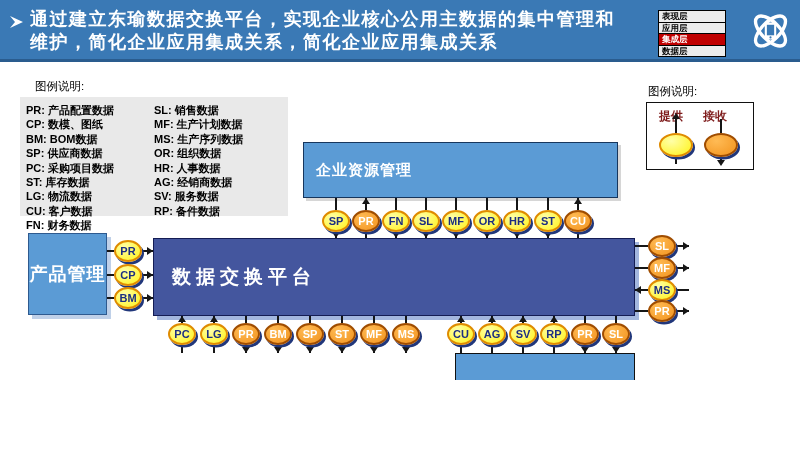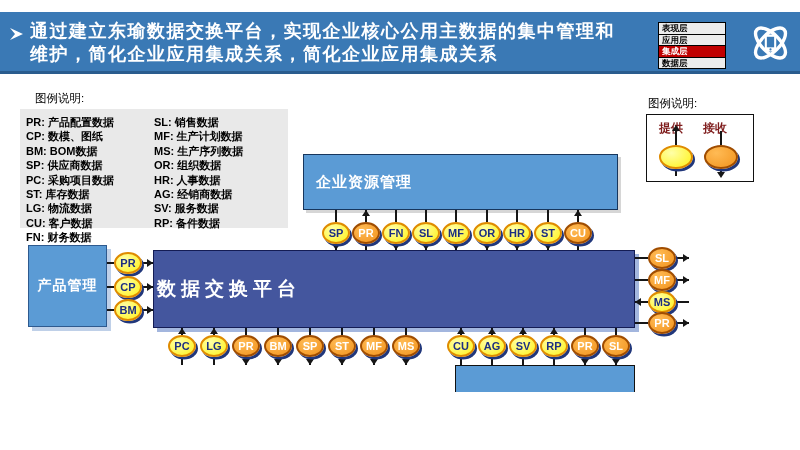--- a/index.html
+++ b/index.html
@@ -2,21 +2,21 @@
 <html style="--header-blue: #3a79b5; --header-border: #2a5c8e; --box-blue: #5b9bd5; --platform-blue: #44569e; --provide: #fff215; --receive: #f2931d; --highlight-red: #c00000; --panel-gray: #e9e9e9;"><head>
 <meta charset="utf-8">
 <style>
   :root{
     --header-blue:#3a79b5; --header-border:#2a5c8e; --box-blue:#5b9bd5;
     --platform-blue:#44569e; --provide:#fff215; --receive:#f2931d;
     --highlight-red:#c00000; --panel-gray:#e9e9e9; --ink:#161616;
   }
   html,body{margin:0;padding:0;background:#fff;}
   .slide{position:relative;width:800px;height:380px;background:#fff;overflow:hidden;
-         font-family:"Liberation Sans",sans-serif;margin-top:12px;}
+         font-family:"Liberation Sans",sans-serif;}
   
   .header{position:absolute;left:0;top:0;width:800px;height:59px;background:var(--header-blue);
           border-bottom:3px solid var(--header-border);box-sizing:content-box;}
   .bullet{position:absolute;left:8px;top:13px;width:18px;height:18px;}
   .title{position:absolute;left:30px;top:8px;color:#fff;font-weight:bold;font-size:18px;
          line-height:23px;letter-spacing:1.5px;white-space:nowrap;}
   .layers{position:absolute;left:658px;top:11px;width:68px;}
   .layer-row{border:1px solid #000;margin-top:-1px;background:#ececec;color:#000;
              font-size:8.5px;font-weight:bold;line-height:10.5px;padding:0 0 0 3px;}
   .layer-row.hl{background:var(--highlight-red);color:#fff;}
@@ -32,31 +32,31 @@
   .legend-entry{font-size:11px;line-height:14.4px;color:#000;white-space:nowrap;font-weight:bold;}
   .flow-box{position:absolute;left:646px;top:102px;width:106px;height:66px;
             border:1.5px solid #111;background:#fff;}
   .flab{position:absolute;top:5px;font-size:12px;font-weight:bold;color:#7f1d1d;}
   
   .bluebox{position:absolute;background:var(--box-blue);color:#fff;font-weight:bold;
            display:flex;align-items:center;box-sizing:border-box;}
   .erp{left:303px;top:142px;width:315px;height:56px;border:1px solid #17365d;
        box-shadow:3px 3px 0 #d6d6d6;font-size:15px;letter-spacing:1px;padding-left:12px;}
   .product{left:28px;top:233px;width:79px;height:82px;border:1px solid #2e5a8f;
-       box-shadow:4px 4px 0 #bfd0e8;font-size:14px;letter-spacing:1px;justify-content:center;}
+       box-shadow:4px 4px 0 #bfd0e8;font-size:18px;letter-spacing:1px;justify-content:center;}
   .production{left:689px;top:228px;width:88px;height:90px;border:1.5px solid #111;
        font-size:14px;letter-spacing:1px;justify-content:center;text-align:center;padding:0 5px;}
   .supply{left:165px;top:353px;width:340px;height:69px;border:1.5px solid #111;
        font-size:14px;letter-spacing:1px;padding-left:10px;}
   .marketing{left:455px;top:353px;width:180px;height:69px;border:1.5px solid #111;
        font-size:14px;letter-spacing:1px;padding-left:14px;}
   .platform{position:absolute;left:153px;top:238px;width:482px;height:78px;
        background:var(--platform-blue);border:1px solid #141c54;box-shadow:4px 4px 0 #a3b6de;
        color:#fff;font-weight:bold;font-size:19px;letter-spacing:5px;display:flex;
-       align-items:center;padding-left:3px;box-sizing:border-box;}
+       align-items:center;padding-left:18px;box-sizing:border-box;}
   
   .oval{position:absolute;width:28px;height:22px;border-radius:50%;box-sizing:border-box;
         border:2px solid;display:flex;align-items:center;justify-content:center;
         font-size:11px;font-weight:bold;z-index:3;box-shadow:2px 2.5px 0 #21377b;}
   .oval.provide{background:radial-gradient(ellipse at 35% 30%,#ffffa8,var(--provide));
         border-color:#df8b00;color:#1c2e80;}
   .oval.receive{background:radial-gradient(ellipse at 35% 30%,#ffbb55,var(--receive));
         border-color:#a04d00;color:#fff;}
   .oval.big{width:34px;height:24px;}
   .vline{position:absolute;width:1.5px;background:var(--ink);z-index:1;}

